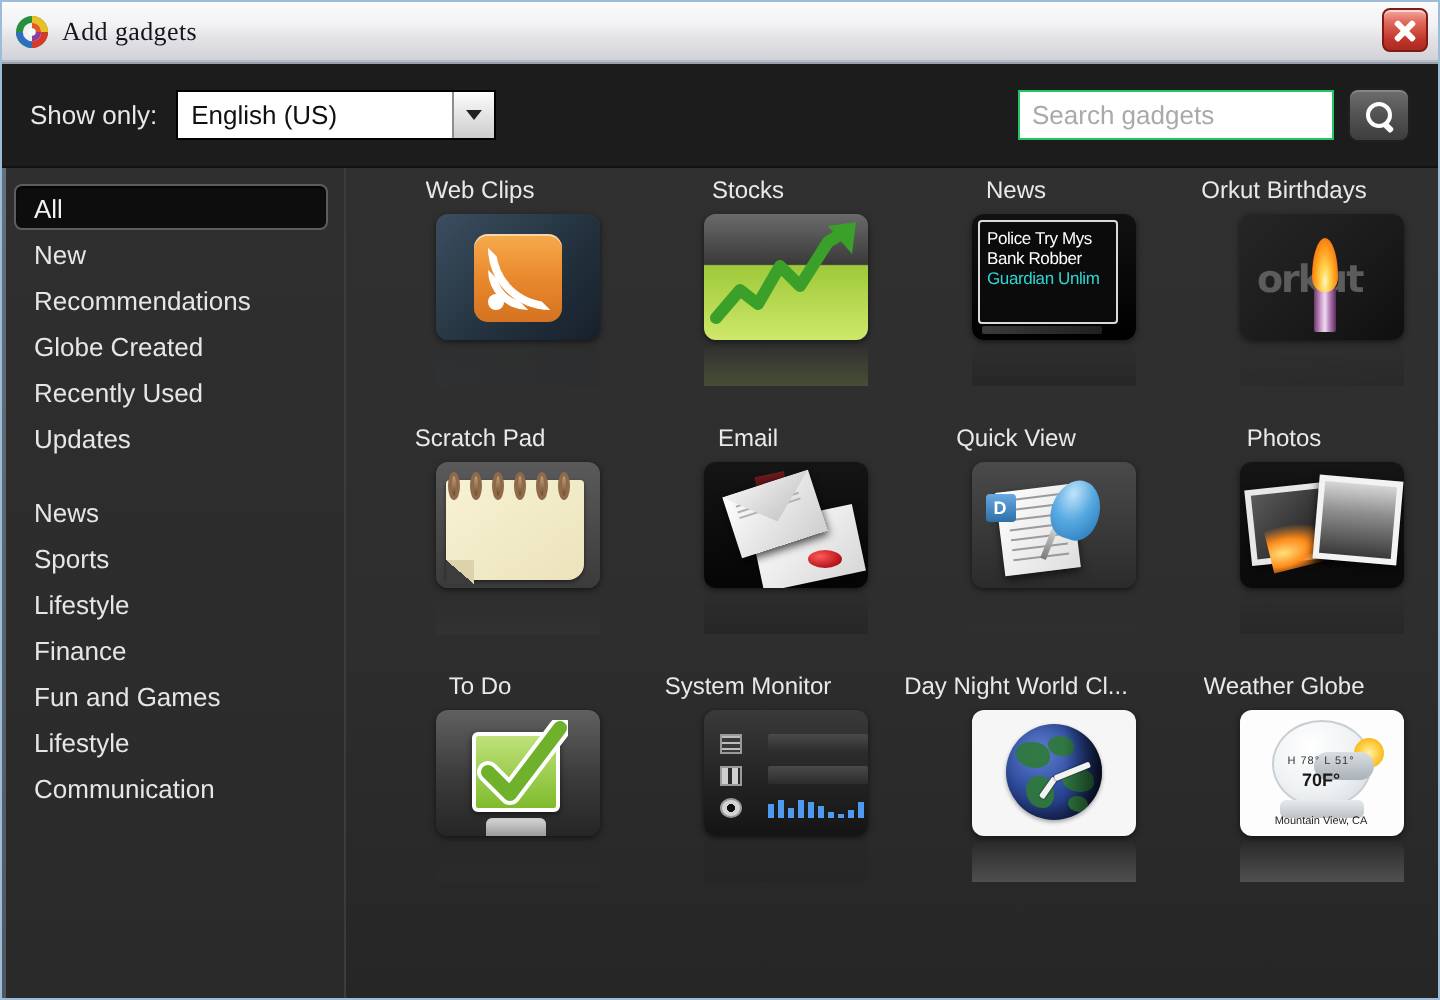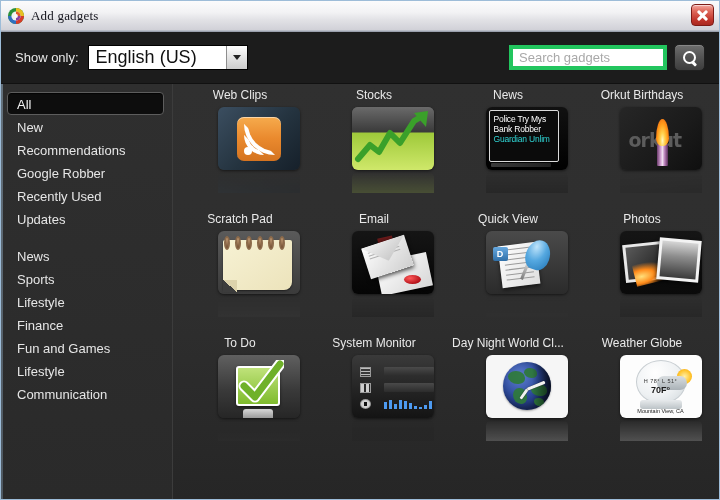--- a/index.html
+++ b/index.html
@@ -75,39 +75,39 @@
   }
   #lang-select {
     position: relative;
     width: 160px; height: 25px;
     background: #ffffff;
     border: 1px solid #000;
     display: flex; align-items: center;
     cursor: pointer;
   }
   #lang-select .val {
-    flex: 1; font-size: 18px; color: #101010; padding-left: 7px;
+    flex: 1; font-size: 13px; color: #101010; padding-left: 7px;
     white-space: nowrap; overflow: hidden;
   }
   #lang-select .arrowbox {
     width: 21px; height: 23px; flex: none;
     background: linear-gradient(to bottom,#fdfdfd,#e4e4e4 50%,#cccccc);
     border-left: 1px solid #8e8e8e;
     display: flex; align-items: center; justify-content: center;
   }
   .caret {
     width: 0; height: 0;
     border-left: 4px solid transparent;
     border-right: 4px solid transparent;
     border-top: 5px solid #222;
   }
   .spacer { flex: 1; }
   #search-input {
     width: 158px; height: 25px;
-    background: #fff; border: 4px solid #22c55e;
+    background: #fff; border: 1px solid #22c55e;
     color: #15803d; font-size: 13px;
     padding: 0 6px;
     font-family: "Liberation Sans", sans-serif;
   }
   #search-input::placeholder { color: #a9a9a9; }
   #search-btn {
     width: 31px; height: 27px; margin-left: 7px;
     border-radius: 5px;
     background: linear-gradient(to bottom,#6e6e6e 0%, #555 45%, #3d3d3d 100%);
     border: 1px solid #202020;
@@ -384,21 +384,21 @@
       <div class="side-item selected">
         <span>All</span>
       </div>
       <div class="side-item">
         <span>New</span>
       </div>
       <div class="side-item">
         <span>Recommendations</span>
       </div>
       <div class="side-item">
-        <span>Google Robber</span>
+        <span>Globe Created</span>
       </div>
       <div class="side-item">
         <span>Recently Used</span>
       </div>
       <div class="side-item">
         <span>Updates</span>
       </div>
 
       <div class="side-gap"></div>
 

